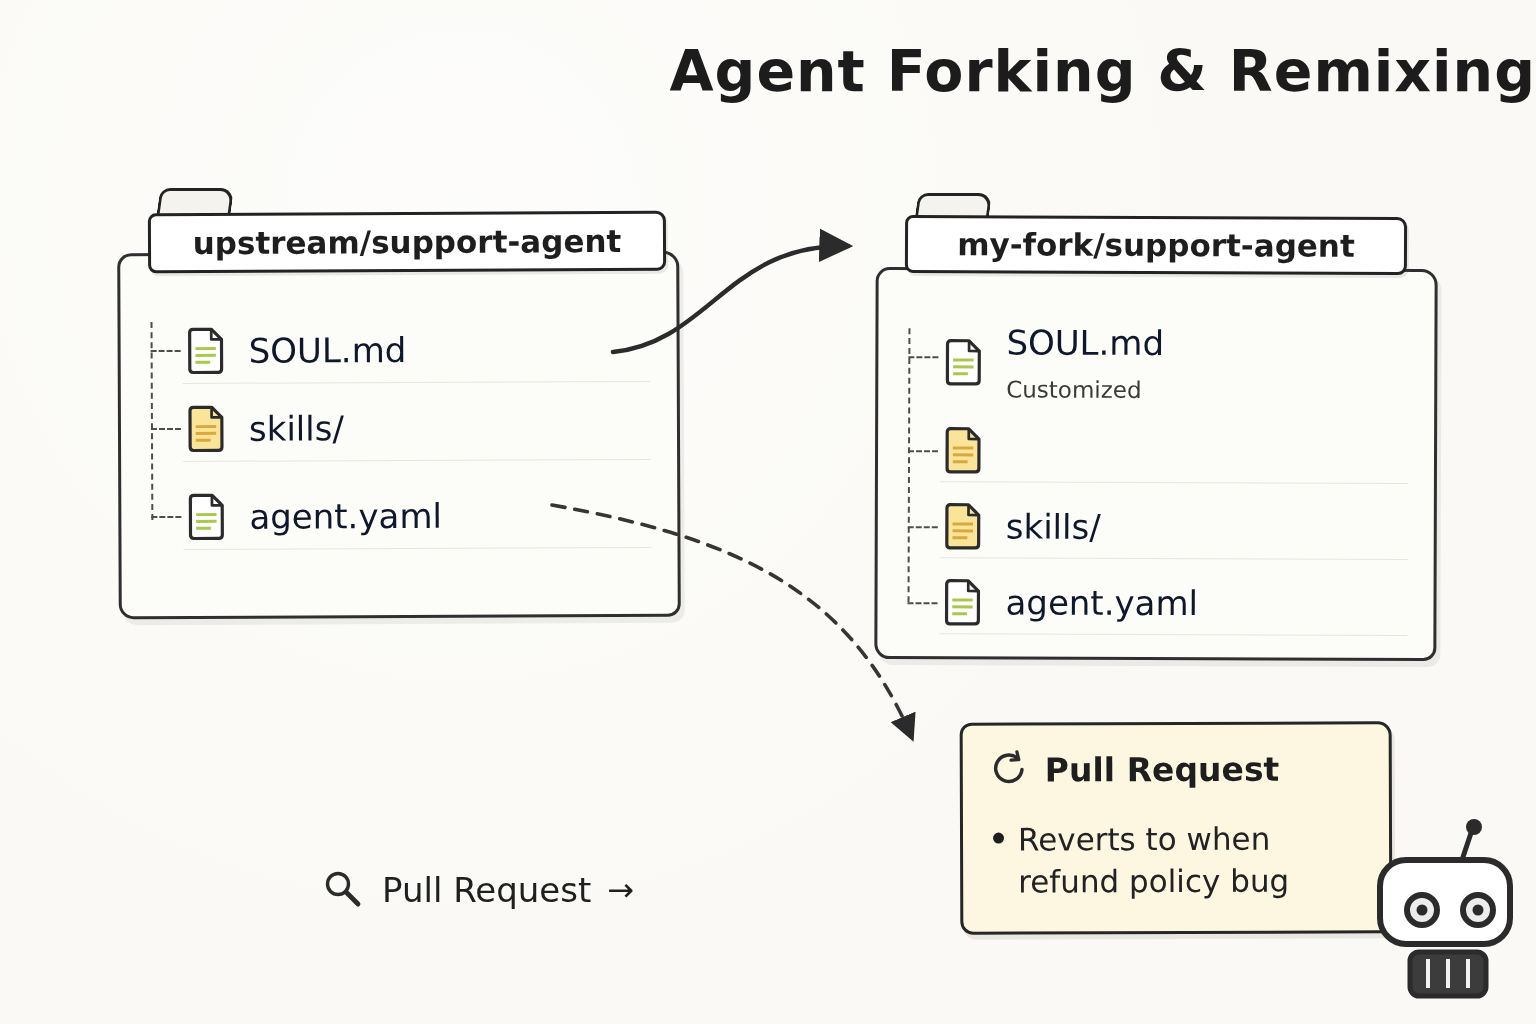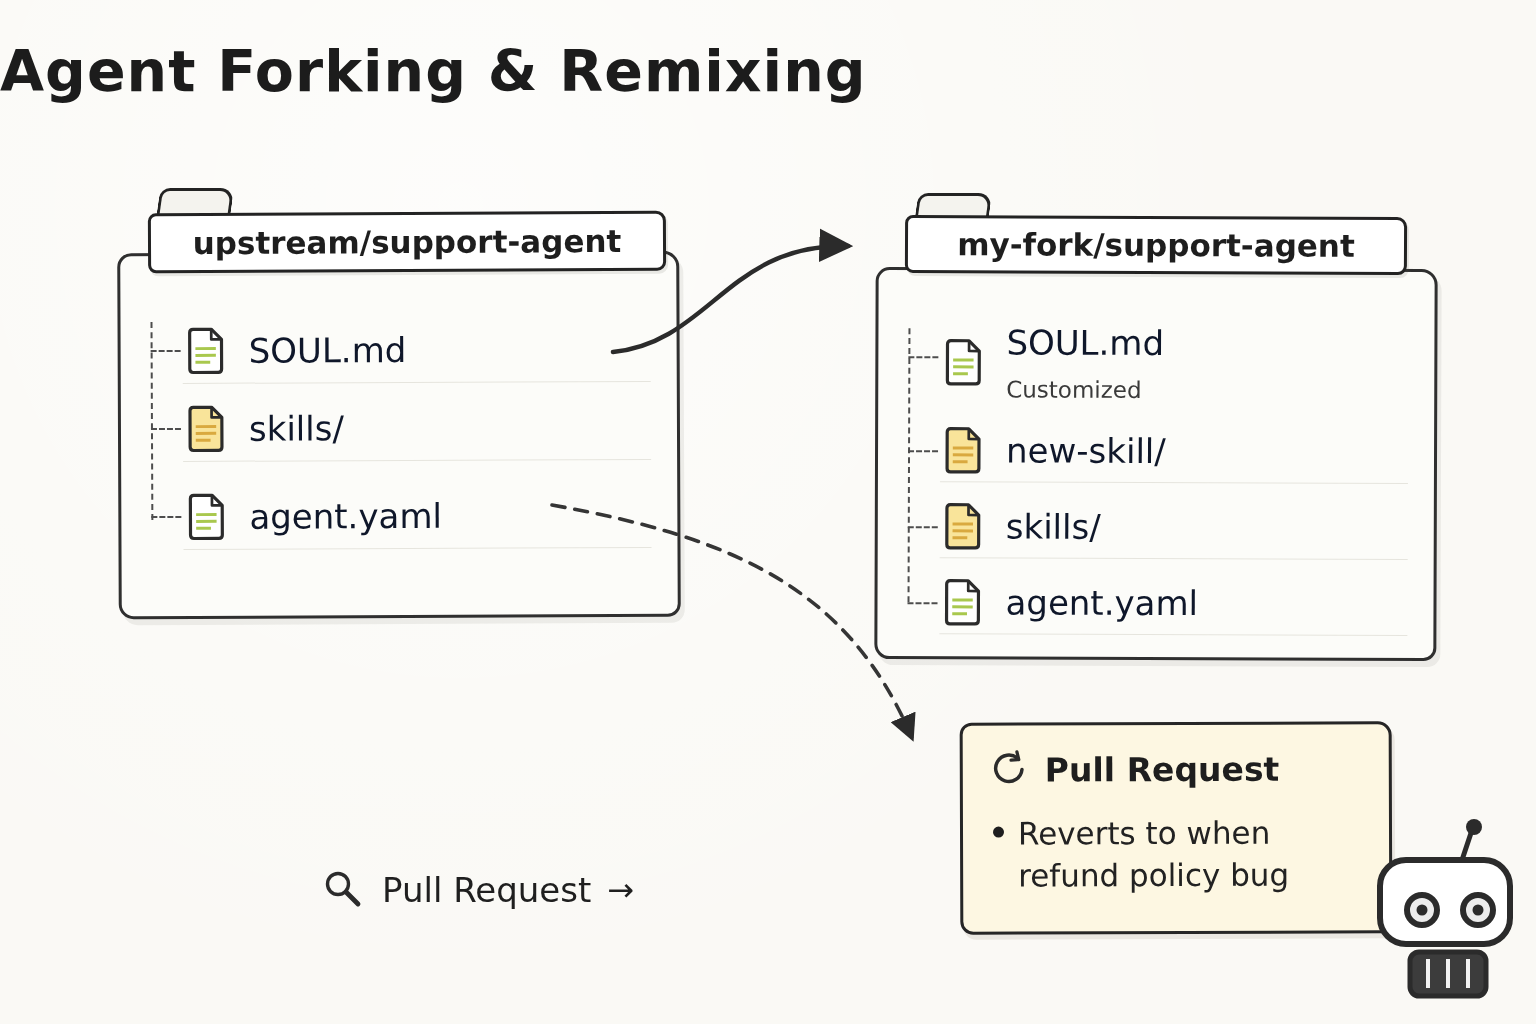--- a/index.html
+++ b/index.html
@@ -7,21 +7,21 @@
   .canvas {
     position:relative; width:1536px; height:1024px; margin:0 auto;
     background:#faf9f5;
     background-image: radial-gradient(circle at 30% 20%, rgba(255,255,255,.6), rgba(0,0,0,0) 60%);
     overflow:hidden;
     font-family:"DejaVu Sans", "Liberation Sans", sans-serif;
     color:#252525;
   }
   .title {
     position:absolute; top:38px; left:0; right:0;
-    text-align:left; font-size:57px; font-weight:700; letter-spacing:1px; color:#1c1c1c;
+    text-align:right; font-size:57px; font-weight:700; letter-spacing:1px; color:#1c1c1c;
   }
   
   .panel {
     position:absolute; background:#fcfcf9;
     border:3px solid #2f2f2f; border-radius:14px 16px 13px 15px;
     box-shadow:4px 6px 0 rgba(110,110,100,0.10);
     z-index:1;
   }
   .panel.left  { left:118px; top:252px; width:562px; height:366px; transform:rotate(-0.25deg); }
   .panel.right { left:875px; top:268px; width:562px; height:392px; transform:rotate(0.2deg); }
@@ -67,21 +67,21 @@
   .stub { position:absolute; left:30px; width:30px; border-top:2.5px dashed #4d4d4d; }
   
   .pr-box {
     position:absolute; left:960px; top:722px; width:432px; height:212px;
     background:#fdf7e2; border:3.5px solid #262626; border-radius:12px 14px 11px 13px;
     padding:24px 26px 0 26px; transform:rotate(-0.2deg); z-index:2;
     box-shadow:3px 5px 0 rgba(120,110,80,0.12);
   }
   .pr-title-row { display:flex; align-items:center; gap:16px; }
   .pr-title { font-size:33px; font-weight:700; color:#1e1e1e; }
-  .pr-bullet { display:flex; gap:14px; margin-top:24px; padding-left:4px; }
+  .pr-bullet { display:flex; gap:14px; margin-top:30px; padding-left:4px; }
   .dot { flex:0 0 auto; width:11px; height:11px; border-radius:50%; background:#1e1e1e; margin-top:13px; }
   .pr-bullet-text { font-size:31px; line-height:1.35; color:#222; max-width:330px; }
   
   .caption { position:absolute; left:322px; top:868px; display:flex; align-items:center; gap:16px; z-index:2; }
   .caption .lead  { font-size:34px; color:#1f1f1f; }
   .caption .arrow { font-size:32px; color:#1f1f1f; }
   .caption .rest  { font-size:30px; color:#1f1f1f; }
   
   .arrows { position:absolute; inset:0; z-index:4; pointer-events:none; }
   .robot { position:absolute; left:1364px; top:816px; z-index:2; }
@@ -170,21 +170,20 @@
     <div class="row r2">
       <span class="icon">
         <svg viewBox="0 0 40 44" width="46" height="50">
             <path d="M9 3 H25 L34 12 V38 Q34 41 31 41 H9 Q6 41 6 38 V6 Q6 3 9 3 Z" fill="#f9e49a" stroke="#2b2b2b" stroke-width="2.8" stroke-linejoin="round"></path>
             <path d="M25 3 V12 H34" fill="none" stroke="#2b2b2b" stroke-width="2.4" stroke-linejoin="round"></path>
             <line x1="11" y1="20" x2="29" y2="20" stroke="#d9a93f" stroke-width="2.6"></line>
             <line x1="11" y1="26" x2="29" y2="26" stroke="#d9a93f" stroke-width="2.6"></line>
             <line x1="11" y1="32" x2="24" y2="32" stroke="#d9a93f" stroke-width="2.6"></line>
           </svg>
       </span>
-      <span class="name">new-skill/</span>
     </div>
     <div class="row r3">
       <span class="icon">
         <svg viewBox="0 0 40 44" width="46" height="50">
             <path d="M9 3 H25 L34 12 V38 Q34 41 31 41 H9 Q6 41 6 38 V6 Q6 3 9 3 Z" fill="#f9e49a" stroke="#2b2b2b" stroke-width="2.8" stroke-linejoin="round"></path>
             <path d="M25 3 V12 H34" fill="none" stroke="#2b2b2b" stroke-width="2.4" stroke-linejoin="round"></path>
             <line x1="11" y1="20" x2="29" y2="20" stroke="#d9a93f" stroke-width="2.6"></line>
             <line x1="11" y1="26" x2="29" y2="26" stroke="#d9a93f" stroke-width="2.6"></line>
             <line x1="11" y1="32" x2="24" y2="32" stroke="#d9a93f" stroke-width="2.6"></line>
           </svg>

